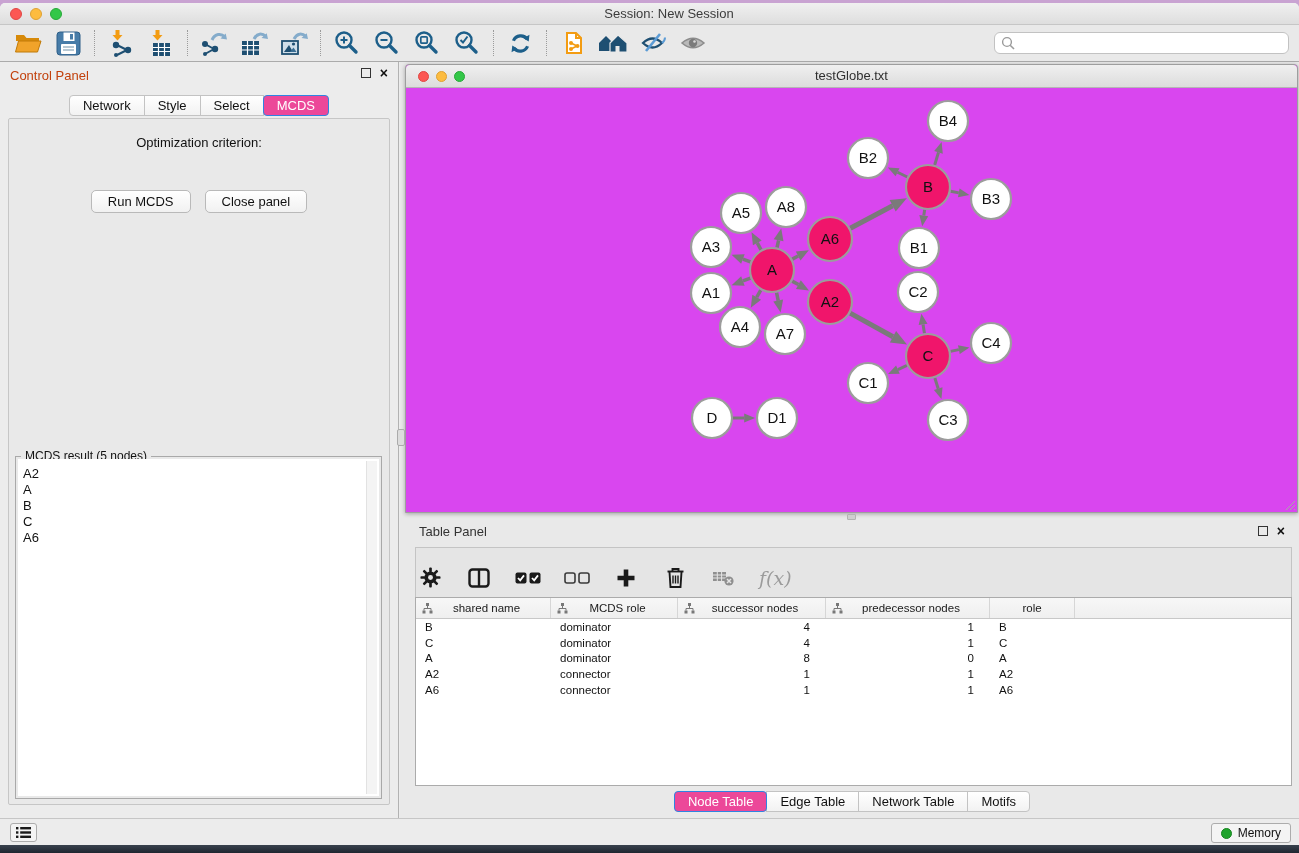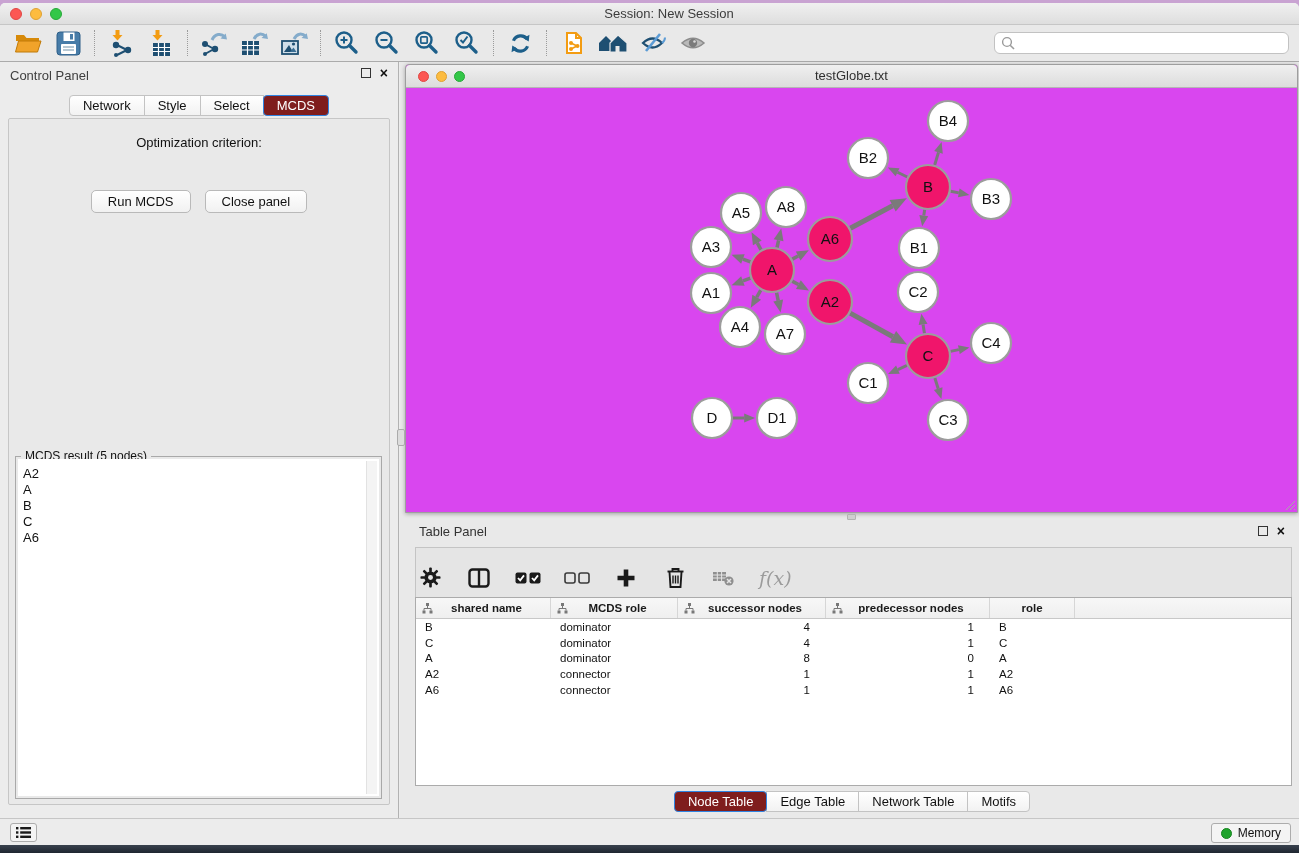--- a/index.html
+++ b/index.html
@@ -22,30 +22,30 @@
   .tbtn { width:40px; height:32px; display:flex; align-items:center; justify-content:center; flex:0 0 auto; }
   .tsep { width:0; height:26px; border-left:1px dotted #9B9B9B; margin:0 6px; flex:0 0 auto; }
   .searchbox { margin-left:auto; margin-right:10px; width:295px; height:22px; background:#fff; border:1px solid #C2C2C2; border-radius:6px; display:flex; align-items:center; padding:0 6px; }
   .searchbox input { border:none; outline:none; flex:1; font-size:12px; font-family:"Liberation Sans",sans-serif; background:transparent; }
 
   
   .main { position:absolute; top:59px; left:0; right:0; bottom:27px; }
 
   
   .control-panel { position:absolute; left:0; top:0; width:399px; height:100%; background:#ECECEC; border-right:1px solid #B2B2B2; }
-  .panel-head { position:absolute; top:6px; left:10px; font-size:13px; color:#404040; }
+  .panel-head { position:absolute; top:6px; left:10px; font-size:13px; color:#c2410c; }
   .panel-ctrls { position:absolute; top:6px; right:10px; display:flex; gap:9px; align-items:center; }
   .float-ic { width:10px; height:10px; border:1.5px solid #333; display:inline-block; }
   .close-ic { font-weight:bold; font-size:14px; color:#111; line-height:10px; }
   .cp-tabs { position:absolute; top:33px; left:0; right:0; display:flex; justify-content:center; }
   .seg { display:flex; }
   .seg .tab { height:21px; line-height:19px; padding:0 13px; background:linear-gradient(#FFFFFF,#F2F2F2); border:1px solid #C3C3C3; margin-left:-1px; font-size:13px; color:#111; }
   .seg .tab:first-child { border-radius:4px 0 0 4px; margin-left:0; }
   .seg .tab:last-child { border-radius:0 4px 4px 0; }
-  .seg .tab.active { background:#7f1d1d; border-color:#2F84E2; color:#fff; border-radius:4px; position:relative; z-index:2; }
+  .seg .tab.active { background:#ec4899; border-color:#2F84E2; color:#fff; border-radius:4px; position:relative; z-index:2; }
   .cp-content { position:absolute; left:8px; right:8px; top:56px; bottom:13px; background:#E9E9E9; border:1px solid #C6C6C6; border-radius:2px; }
   .opt-label { position:absolute; top:16px; left:0; right:0; text-align:center; font-size:13px; color:#111; }
   .dropdown { position:absolute; left:34px; right:35px; top:37px; height:23px; background:#fff; border:1px solid #B5B5B5; border-radius:5px; display:flex; align-items:center; }
   .dropdown .dval { flex:1; padding-left:8px; font-size:13px; color:#111; white-space:nowrap; overflow:hidden; }
   .stepper { width:19px; height:19px; margin-right:1px; border-radius:4px; background:linear-gradient(#69B1FC,#2E7EF0); display:flex; flex-direction:column; align-items:center; justify-content:center; gap:2px; }
   .chev-up { width:0; height:0; border-left:4px solid transparent; border-right:4px solid transparent; border-bottom:5px solid #fff; }
   .chev-dn { width:0; height:0; border-left:4px solid transparent; border-right:4px solid transparent; border-top:5px solid #fff; }
   .btn-row { position:absolute; top:71px; left:0; right:0; display:flex; justify-content:center; gap:14px; }
   .pbtn { height:23px; line-height:21px; padding:0 16px; background:linear-gradient(#FFFFFF,#F1F1F1); border:1px solid #B9B9B9; border-radius:5px; font-size:13px; color:#111; }
   .result-group { position:absolute; left:6px; right:7px; top:337px; bottom:5px; border:1px solid #A9A9A9; }
@@ -70,21 +70,21 @@
   .split-grip { width:9px; height:6px; background:#CFCFCF; border:1px solid #B3B3B3; border-radius:1px; }
 
   
   .table-panel { position:absolute; left:5px; right:0; top:458px; bottom:0; }
   .tp-head { position:absolute; top:4px; left:14px; font-size:13px; color:#333; }
   .tp-ctrls { position:absolute; top:6px; right:14px; display:flex; gap:9px; align-items:center; }
   .tp-toolbar { position:absolute; left:10px; right:7px; top:27px; height:61px; background:#E5E5E5; border:1px solid #C4C4C4; display:flex; align-items:center; padding-left:0; gap:21px; }
   .tp-toolbar .tbtn { width:28px; height:30px; }
   .fx { font-family:"DejaVu Serif", serif; font-style:italic; font-size:19px; color:#9B9B9B; }
   .tp-table { position:absolute; left:10px; right:7px; top:77px; height:189px; background:#fff; border:1px solid #ABABAB; overflow:hidden; }
-  .thead { display:flex; height:21px; background:linear-gradient(#F7F7F7,#EFEFEF); border-bottom:1px solid #C8C8C8;font-weight:bold; }
+  .thead { display:flex; height:21px; background:linear-gradient(#F7F7F7,#EFEFEF); border-bottom:1px solid #C8C8C8; }
   .th { display:flex; align-items:center; border-right:1px solid #D6D6D6; font-size:11.5px; color:#1a1a1a; position:relative; }
   .th .tree-ic { margin-left:6px; flex:0 0 auto; }
   .th .th-label { flex:1; text-align:center; padding-right:10px; }
   .th.no-icon .th-label { padding:0; }
   .c0 { width:135px; } .c1 { width:127px; } .c2 { width:148px; } .c3 { width:164px; } .c4 { width:85px; }
   .trow { display:flex; height:15.8px; align-items:center; }
   .td { font-size:11.5px; color:#111; padding-left:9px; white-space:nowrap; }
   .td.num { text-align:right; padding-left:0; padding-right:16px; }
   .tp-tabs { position:absolute; top:271px; left:0; right:0; display:flex; justify-content:center; }
 

